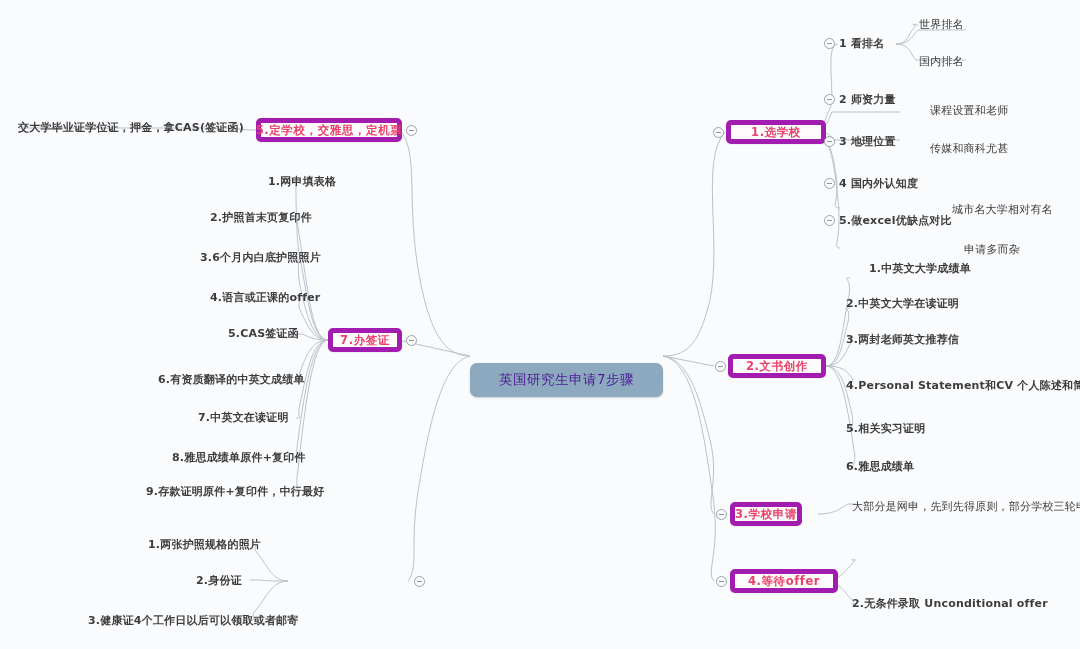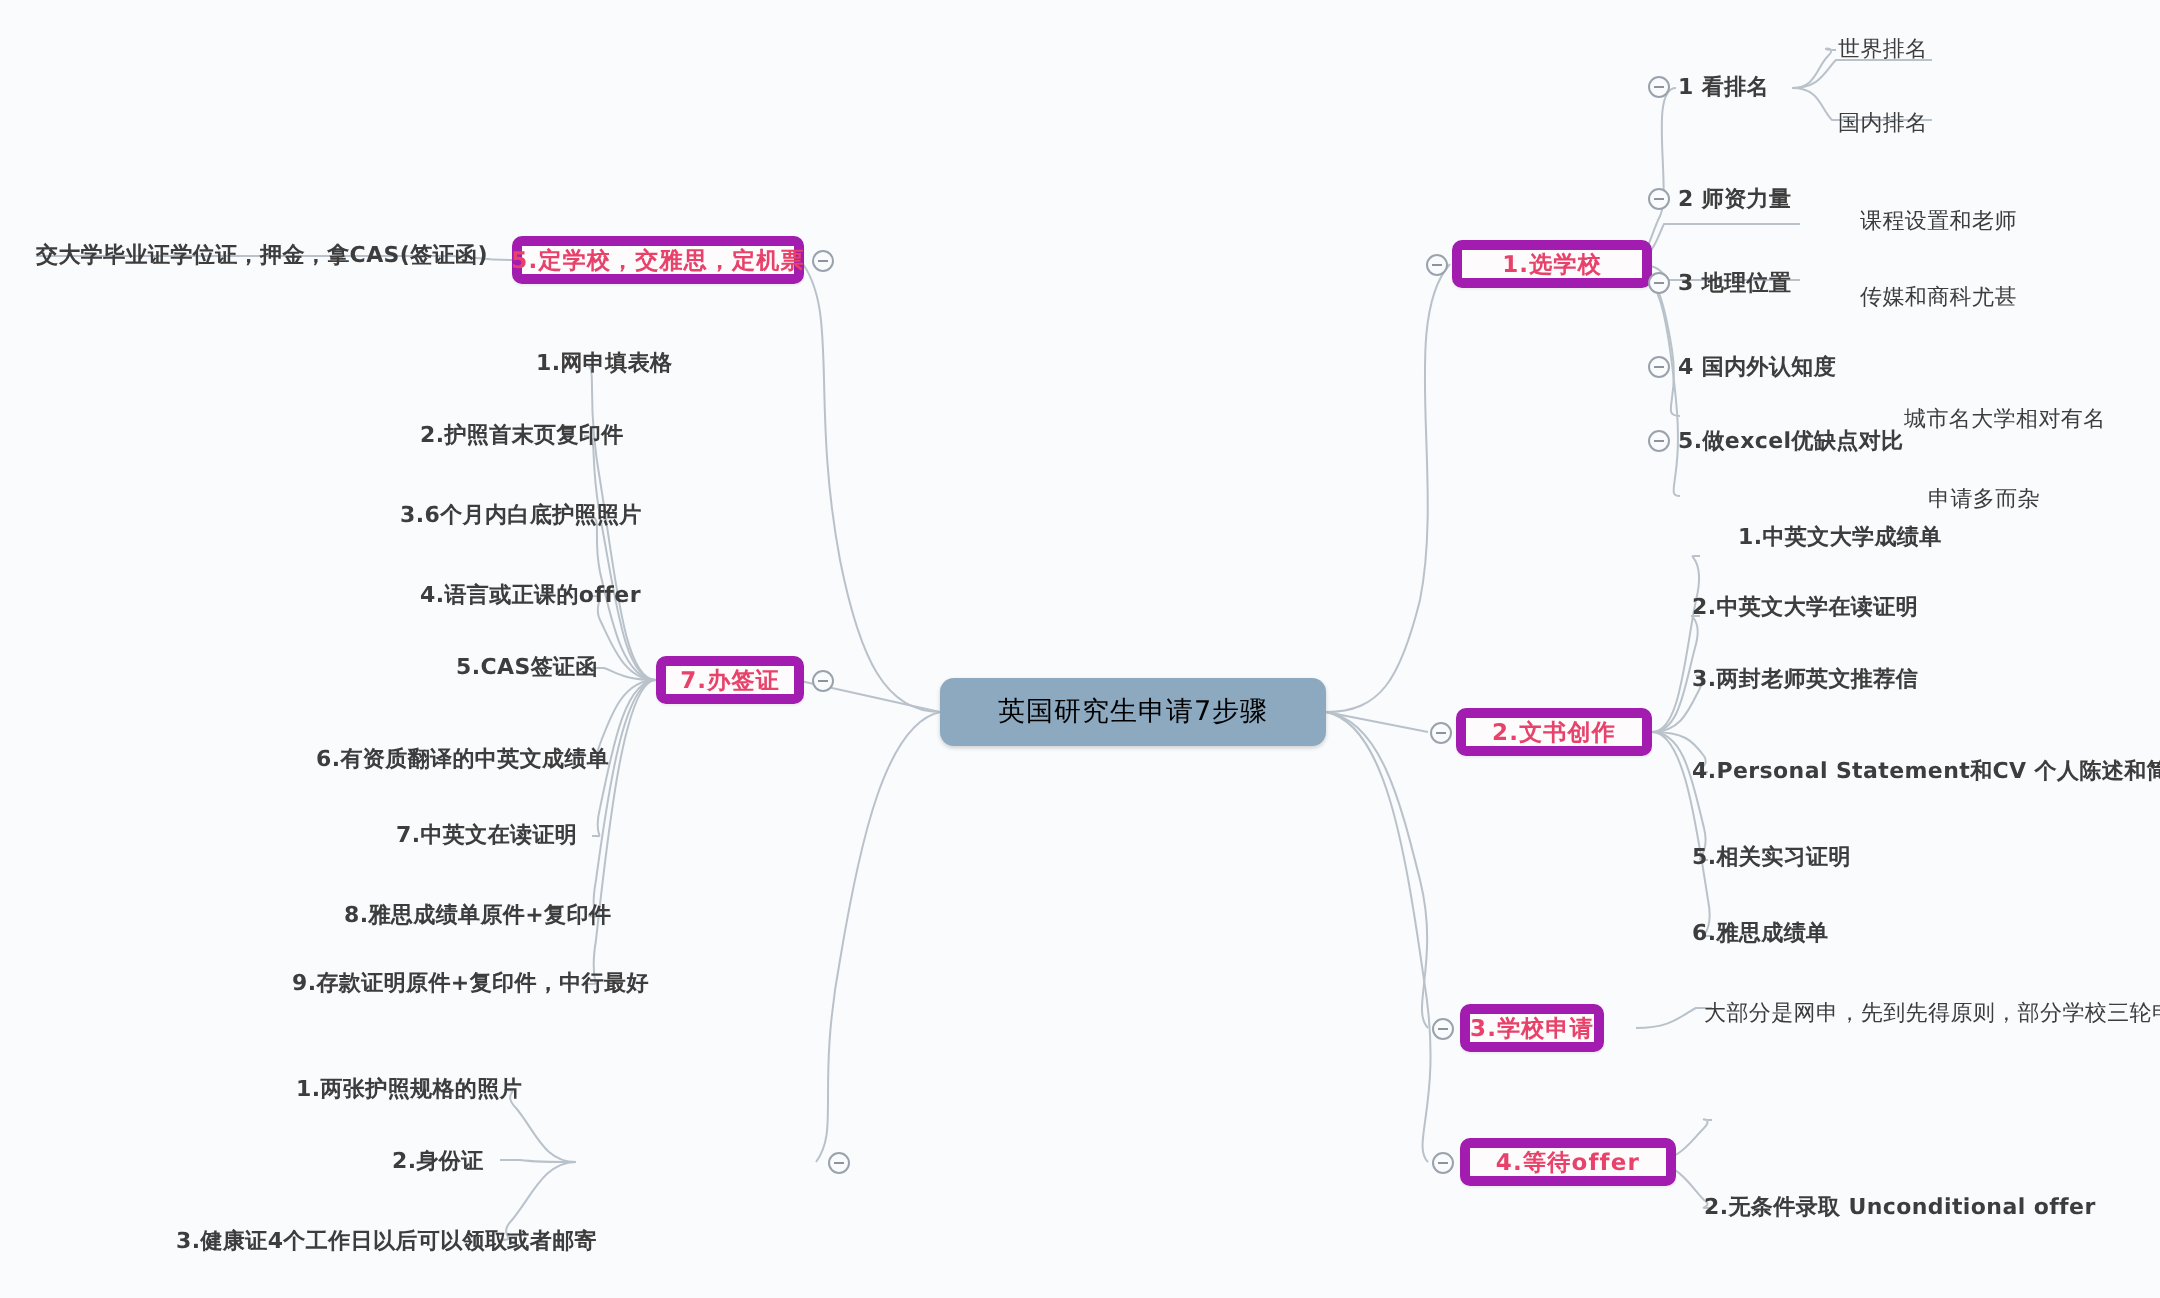--- a/index.html
+++ b/index.html
@@ -16,27 +16,28 @@
   .node{
     position:absolute;
     box-sizing:border-box;
     display:flex;align-items:center;justify-content:center;
     white-space:nowrap;
   }
 
   
   .root{
     background:#8ca9bf;
-    color:#000000;
+    color:#4c1d95;
     border-radius:7px;
     font-size:13.5px;
     letter-spacing:.5px;
     padding:0 14px;
     height:34px;
     box-shadow:0 1px 2px rgba(0,0,0,.18);
+    margin-top:24px;
   }
 
   
   .lvl1{
     background:#fdfbfc;
     border:5px solid #a21caf;
     border-radius:5px;
     color:#e8416a;
     font-size:11.5px;
     font-weight:bold;

